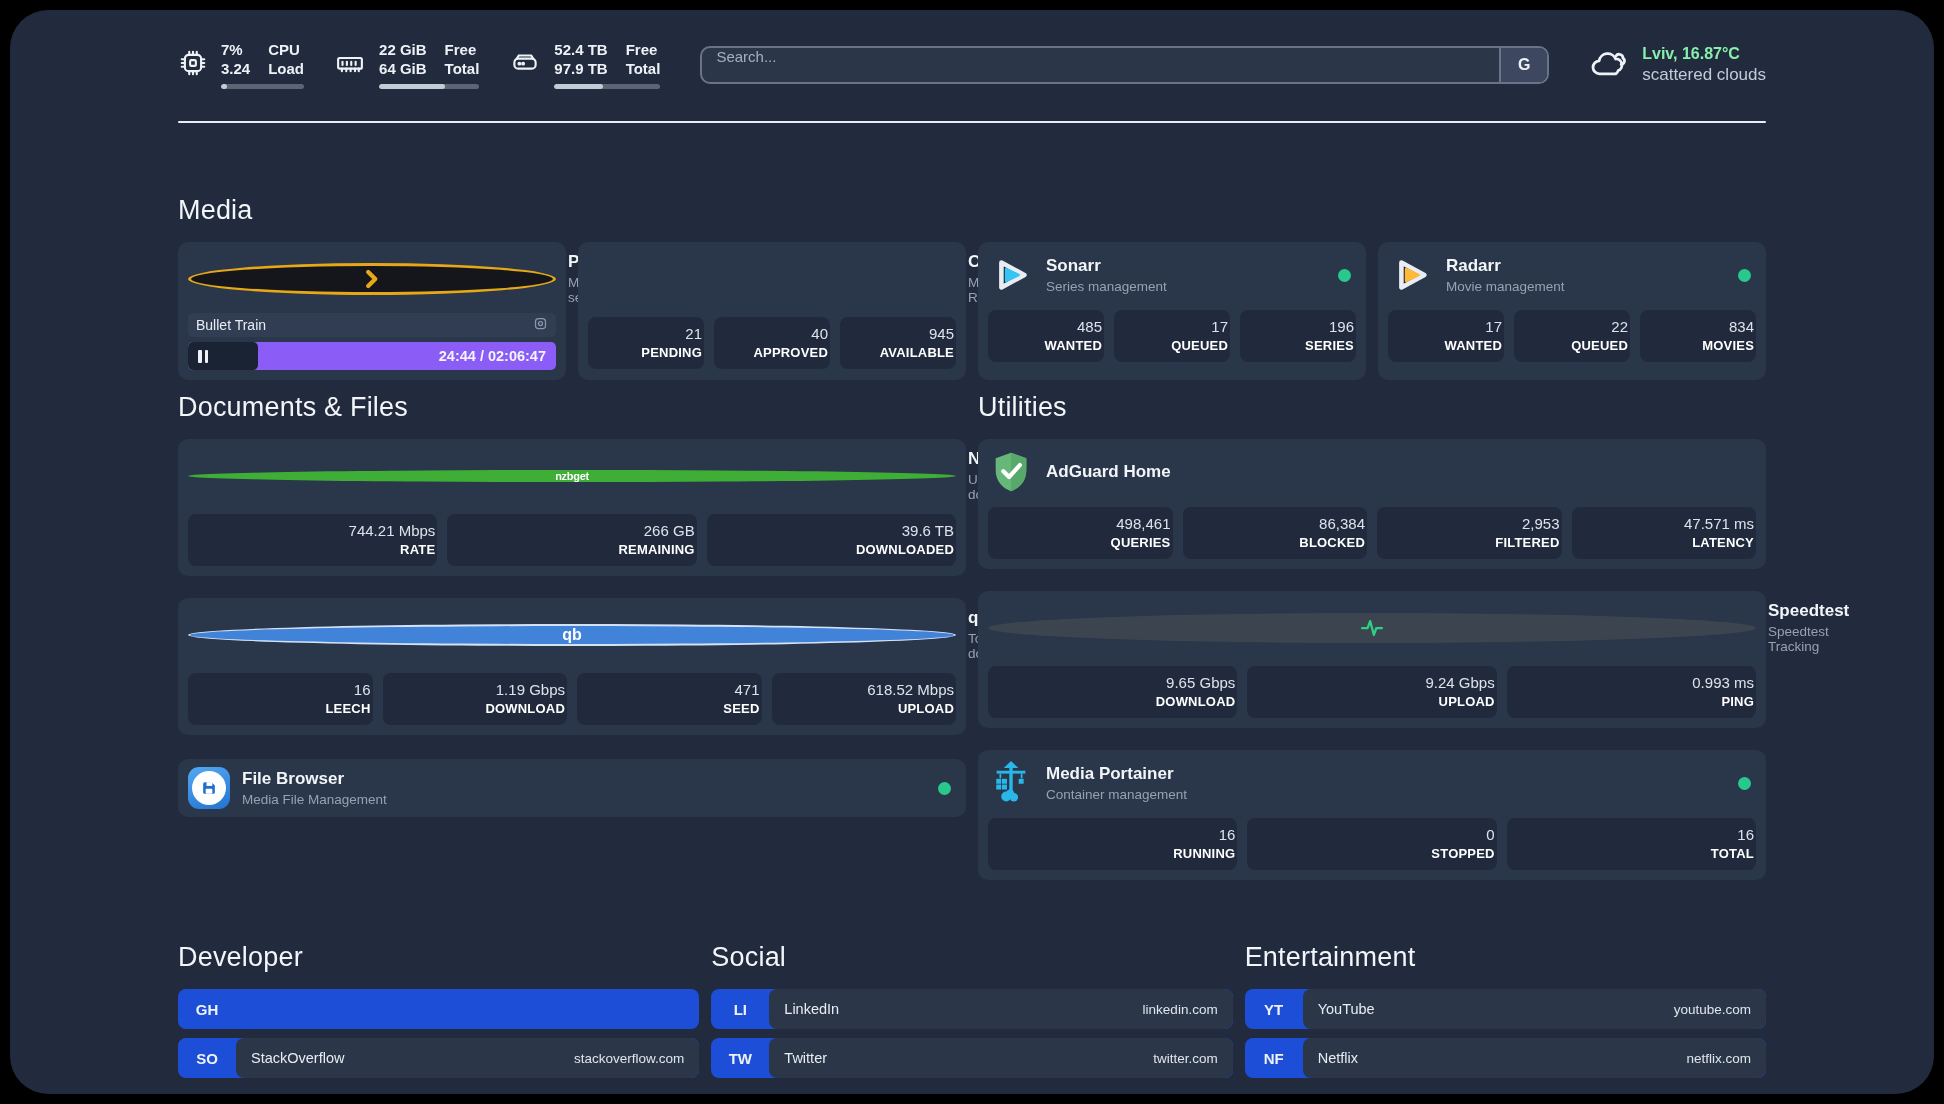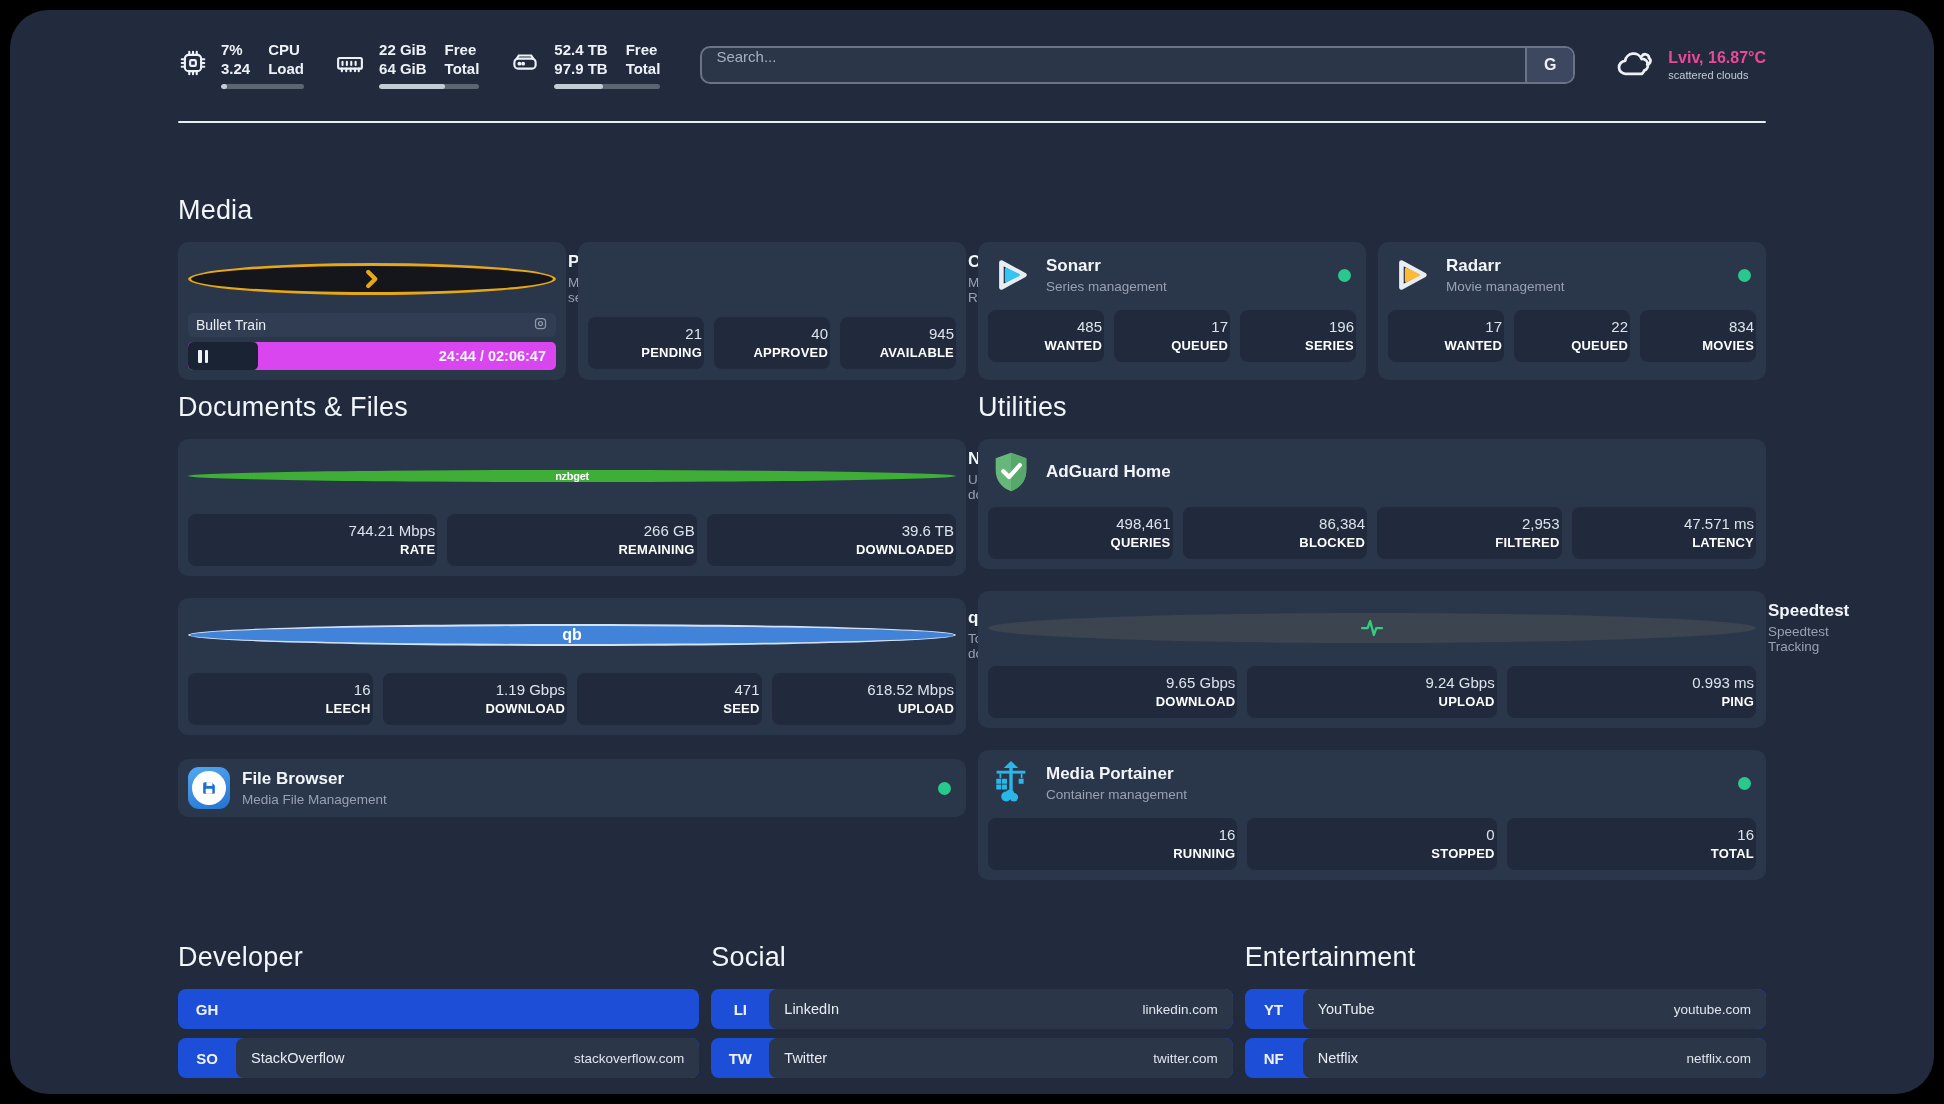--- a/index.html
+++ b/index.html
@@ -21,22 +21,22 @@
 
   .searchbar { flex:1; height:38px; border:2px solid #6b7487; border-radius:10px;
     background:#2b3648; display:flex; align-items:flex-start; overflow:hidden; }
   .search-input { flex:1; background:transparent; border:none; outline:none; color:#e8edf3;
     font-size:15px; padding:0 14px; font-family:"Liberation Sans", sans-serif; }
   .search-input::placeholder { color:#a7b0c0; }
   .engine-btn { width:48px; height:100%; background:#3d4860; border-left:2px solid #6b7487;
     display:flex; align-items:center; justify-content:center; color:#eef2f7; font-size:16px; font-weight:700; cursor:pointer; }
 
   .weather { display:flex; align-items:center; gap:13px; }
-  .weather .wline1 { font-size:16px; font-weight:600; color:#ec4899; }
-  .weather .wline2 { font-size:11px; color:#c3cbd8; margin-top:2px; }
+  .weather .wline1 { font-size:16px; font-weight:600; color:#86efac; }
+  .weather .wline2 { font-size:17px; color:#c3cbd8; margin-top:2px; }
 
   .divider { margin-top:32px; height:2px; background:#e8edf3; border-radius:1px; }
 
   
   .section-title { font-size:27px; font-weight:500; color:#f2f5f9; margin-bottom:16px; letter-spacing:.2px; }
   .media-section { margin-top:72px; }
   .media-grid { display:grid; grid-template-columns:repeat(4,1fr); gap:12px; }
 
   .card { background:#2a3649; border-radius:10px; padding:10px; }
   .card-header { display:flex; align-items:center; gap:12px; }
@@ -48,21 +48,21 @@
 
   .stats-row { display:flex; gap:10px; margin-top:12px; }
   .statbox { flex:1; background:#202a3c; border-radius:8px; text-align:right; padding:8px 2px 9px; }
   .statval { font-size:15px; color:#dde3ec; }
   .statlab { font-size:13px; font-weight:700; color:#fff; margin-top:3px; letter-spacing:.2px; }
 
   
   .np { margin-top:8px; }
   .np-title-row { background:#313d53; border-radius:5px; height:24px; display:flex; align-items:center;
     justify-content:space-between; padding:0 8px; font-size:14px; color:#e8edf3; }
-  .np-progress { margin-top:5px; background:#d946ef; border-radius:5px; height:28px; position:relative;
+  .np-progress { margin-top:5px; background:#8b5cf6; border-radius:5px; height:28px; position:relative;
     display:flex; align-items:center; overflow:hidden; }
   .np-fill { position:absolute; left:0; top:0; bottom:0; background:#1a2333; border-radius:5px; }
   .pause-btn { position:relative; margin-left:10px; display:flex; gap:3px; cursor:pointer; }
   .pause-btn span { width:3.5px; height:13px; background:#eef2f7; border-radius:1px; display:block; }
   .np-time { position:relative; margin-left:auto; margin-right:10px; font-size:14.5px; font-weight:700; color:#f2f5f9; }
 
   .two-col { display:grid; grid-template-columns:1fr 1fr; gap:0 12px; margin-top:12px; }
   .stack-gap { margin-top:22px; }
 
   

